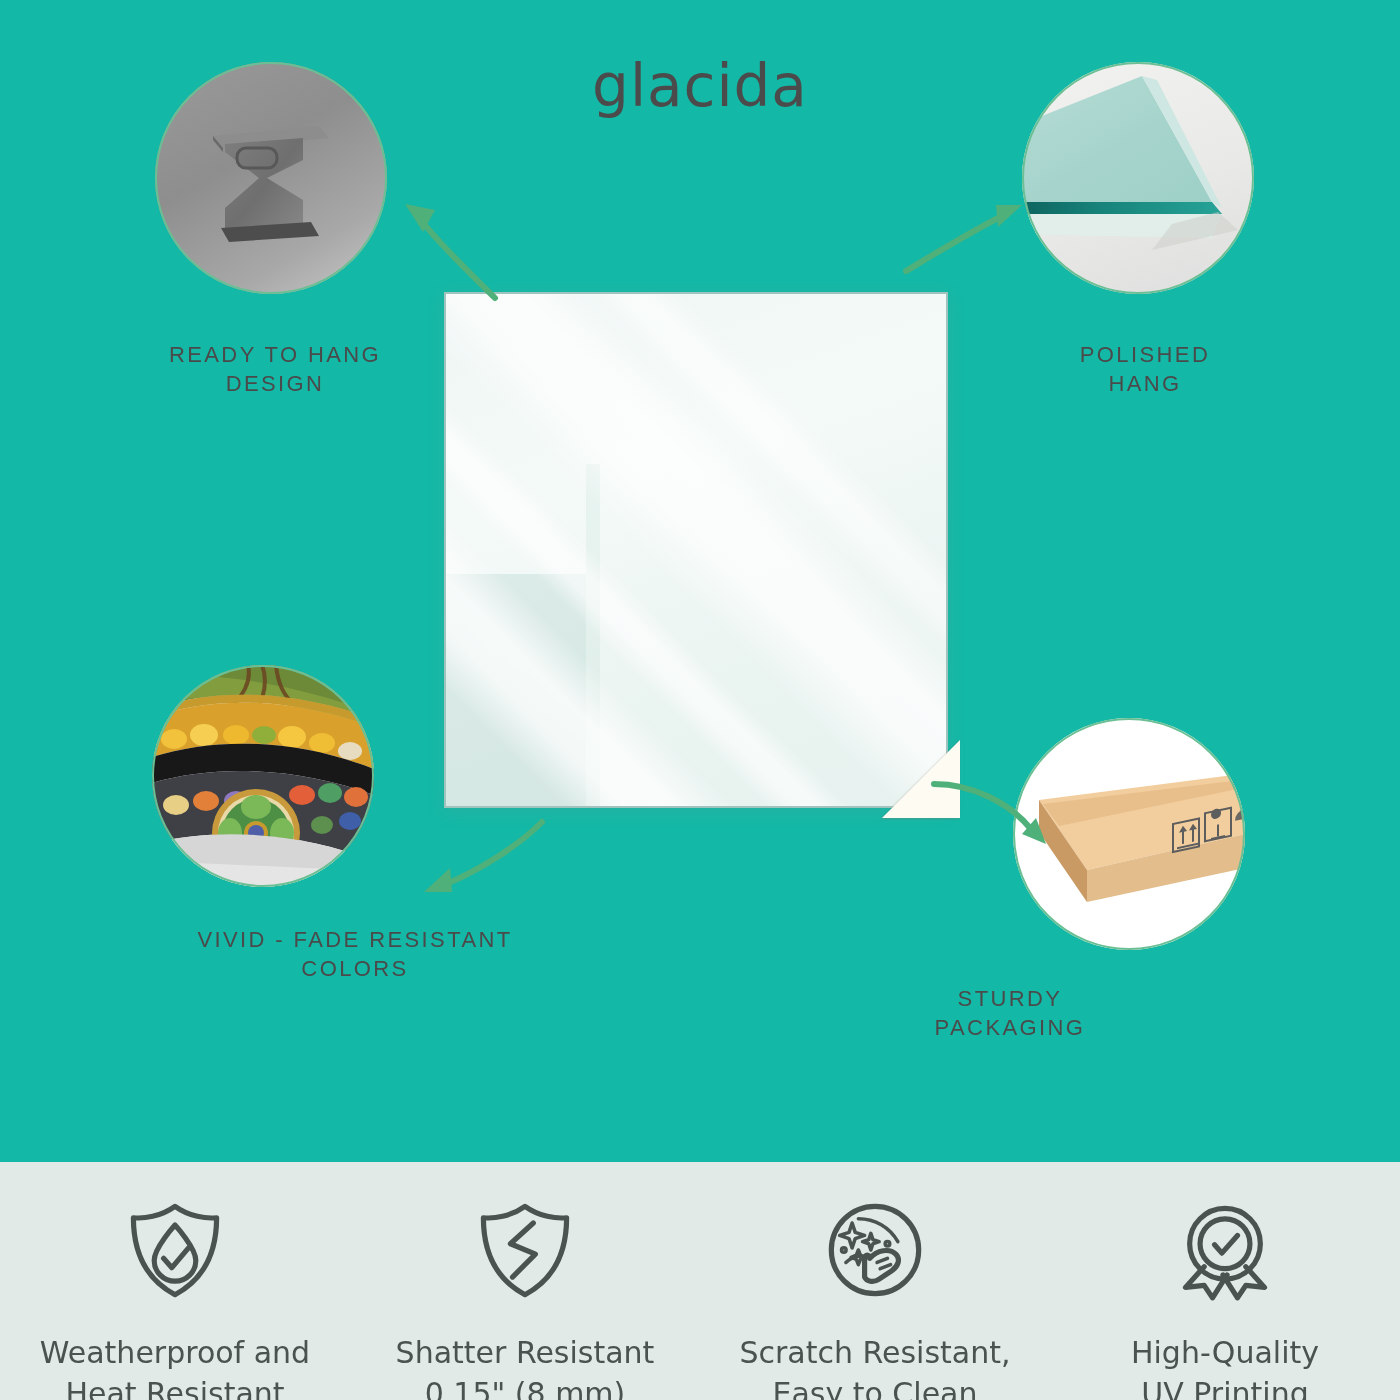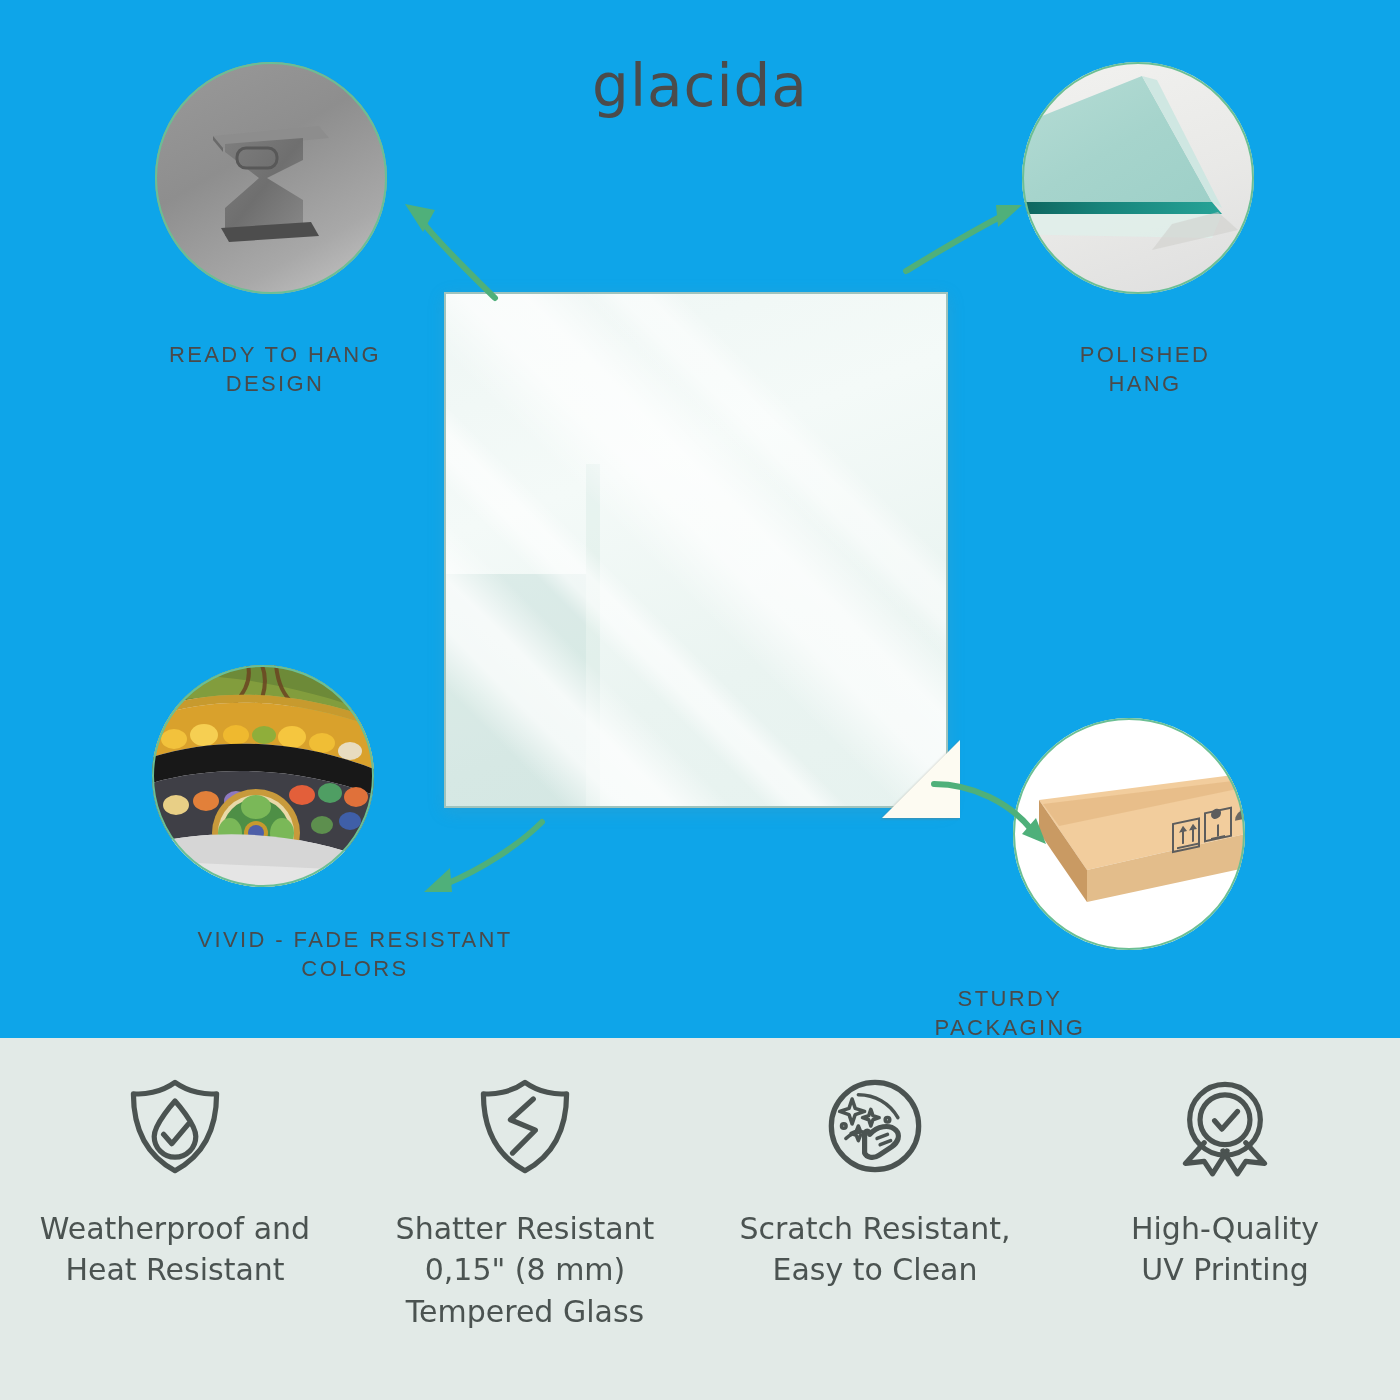--- a/index.html
+++ b/index.html
@@ -11,21 +11,21 @@
     width: 1400px;
     height: 1400px;
     font-family: "Liberation Sans", sans-serif;
     position: relative;
     overflow: hidden;
   }
 
   #infographic {
     position: absolute;
     inset: 0;
-    background: #0ea5e9;
+    background: #14b8a6;
   }
 
   
   .brand {
     position: absolute;
     top: 52px;
     left: 0;
     width: 1400px;
     text-align: center;
     font-size: 58px;
@@ -130,21 +130,21 @@
     filter: drop-shadow(-1px 1px 1px rgba(120,120,110,.45));
   }
 
   
   .arrow-svg { position: absolute; overflow: visible; }
 
   
   .bottom-band {
     position: absolute;
     left: 0; bottom: 0;
-    width: 1400px; height: 362px;
+    width: 1400px; height: 238px;
     background: #e2eae7;
     display: flex;
     align-items: flex-start;
     justify-content: space-between;
     padding: 0;
     box-sizing: border-box;
   }
   .bottom-item {
     flex: 1 1 0;
     display: flex;

